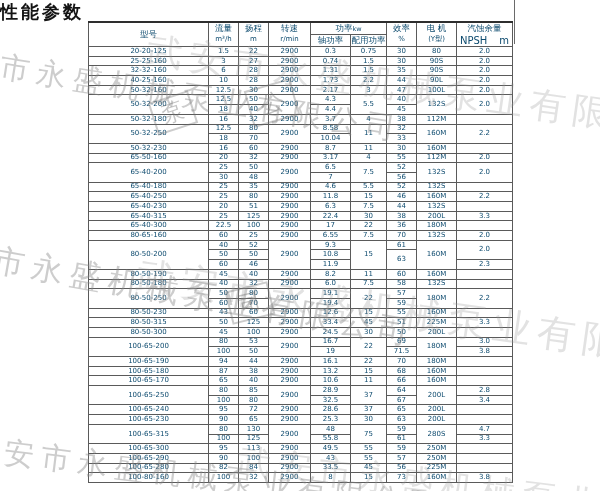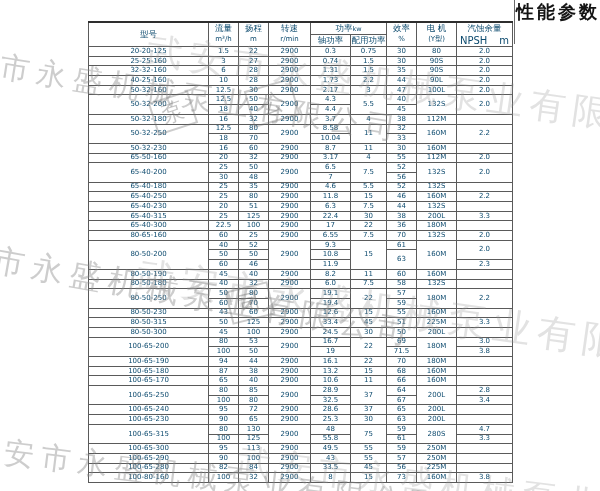--- a/index.html
+++ b/index.html
@@ -1,21 +1,21 @@
 <!DOCTYPE html>
 <html><head>
 <meta charset="utf-8">
 <style>
   html,body{margin:0;padding:0;}
   body{
     width:600px;height:491px;position:relative;overflow:hidden;
     background:#ffffff;font-family:"DejaVu Sans","Liberation Sans",sans-serif;
   }
   .title{
-    position:absolute;top:0px;left:0;width:100%;text-align:right;
+    position:absolute;top:0px;left:0;width:100%;text-align:left;
     font-size:18px;font-weight:bold;color:#141414;letter-spacing:3px;
   }
   table.perf{
     position:absolute;left:88px;top:21px;width:424px;
     border-collapse:collapse;table-layout:fixed;color:#0c4a6e;z-index:1;
   }
   .perf th,.perf td{
     border:1px solid #5a5a5a;padding:0;text-align:center;vertical-align:middle;
     font-weight:normal;overflow:hidden;white-space:nowrap;
   }

